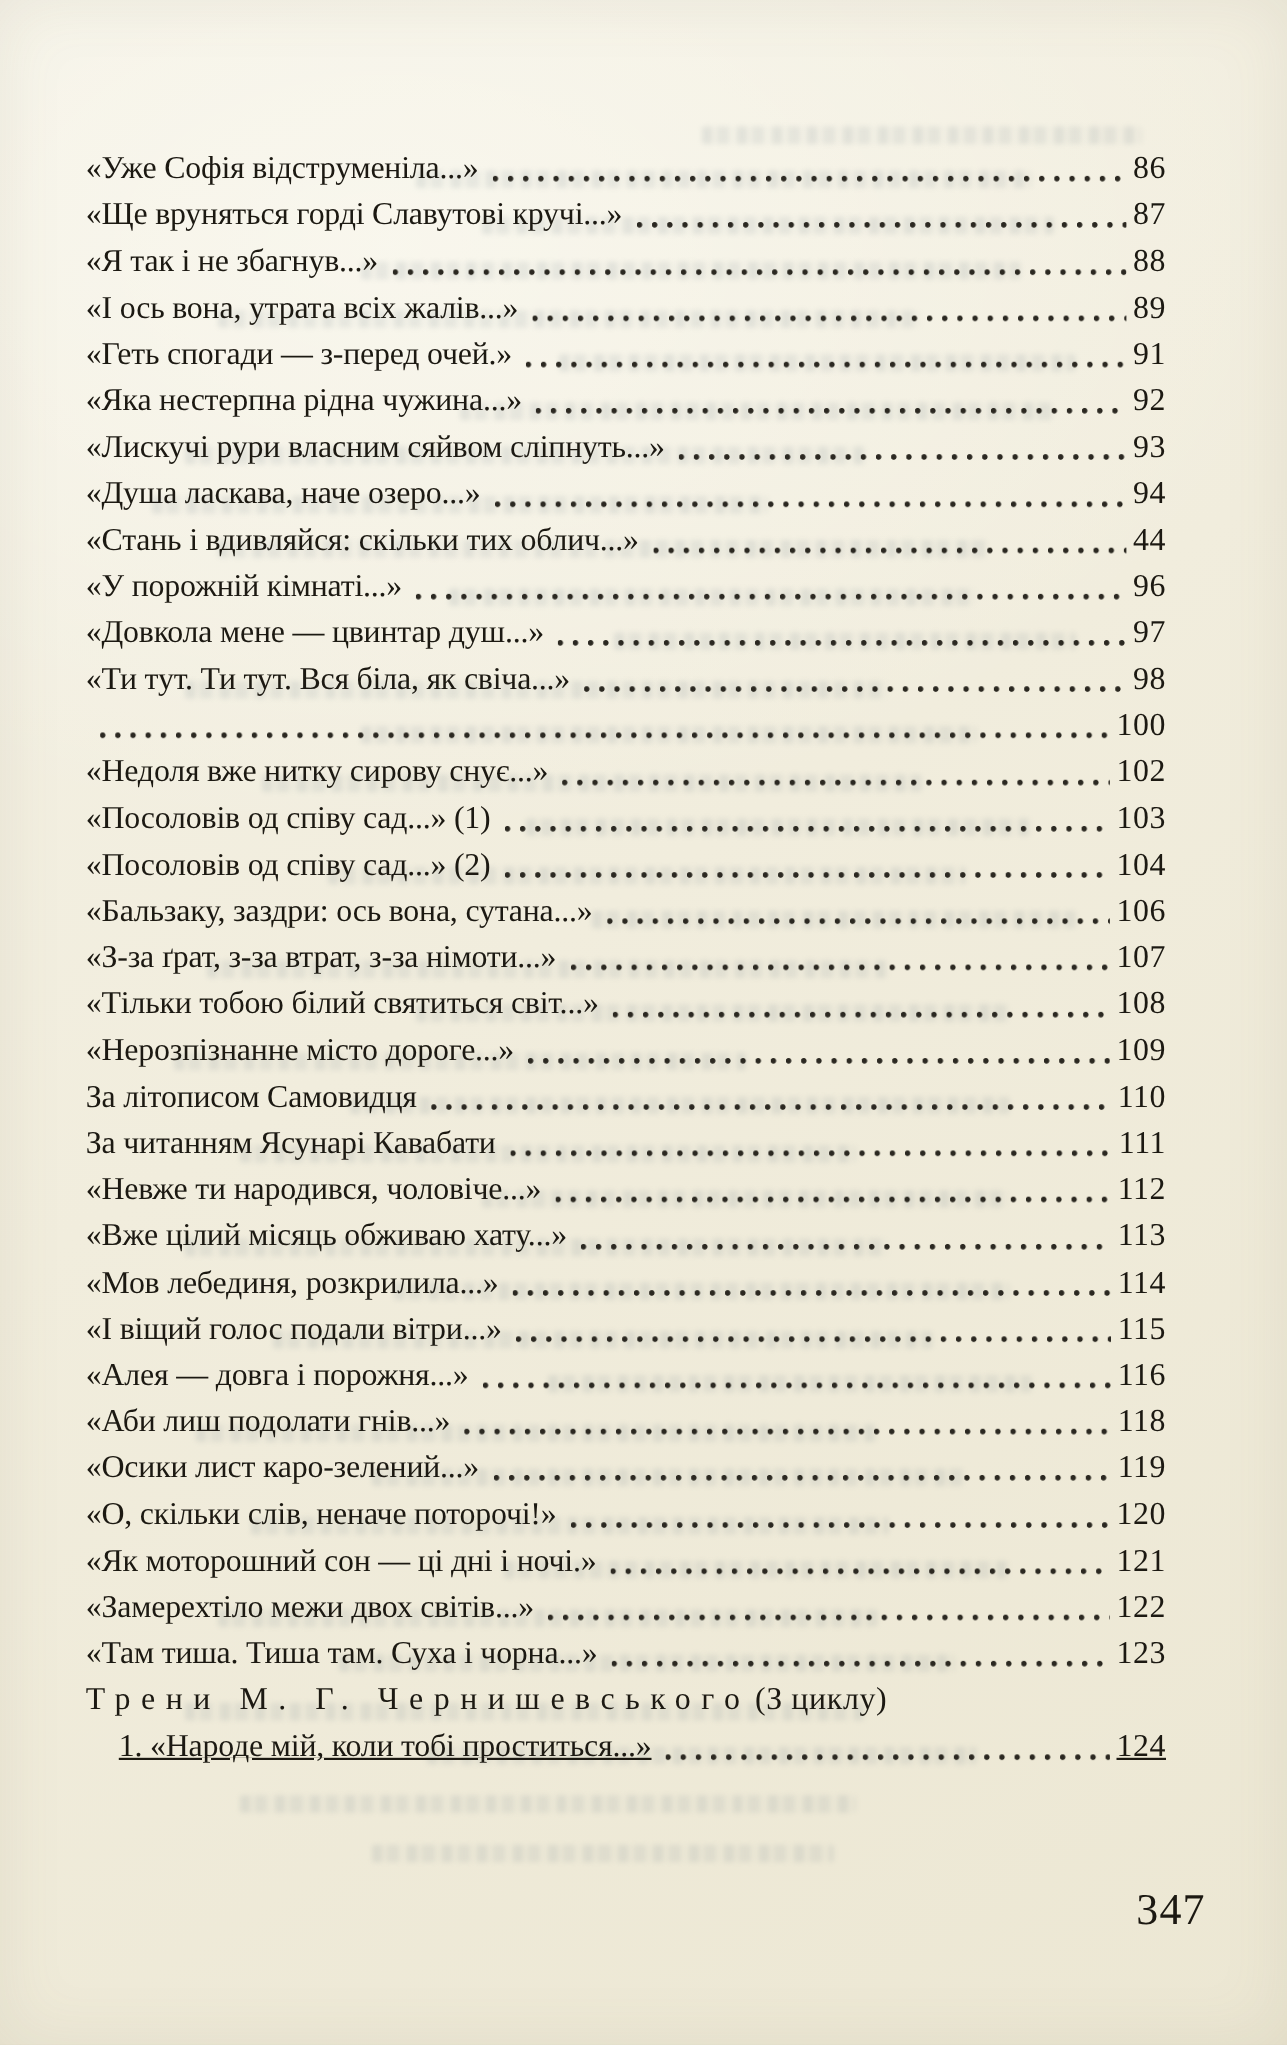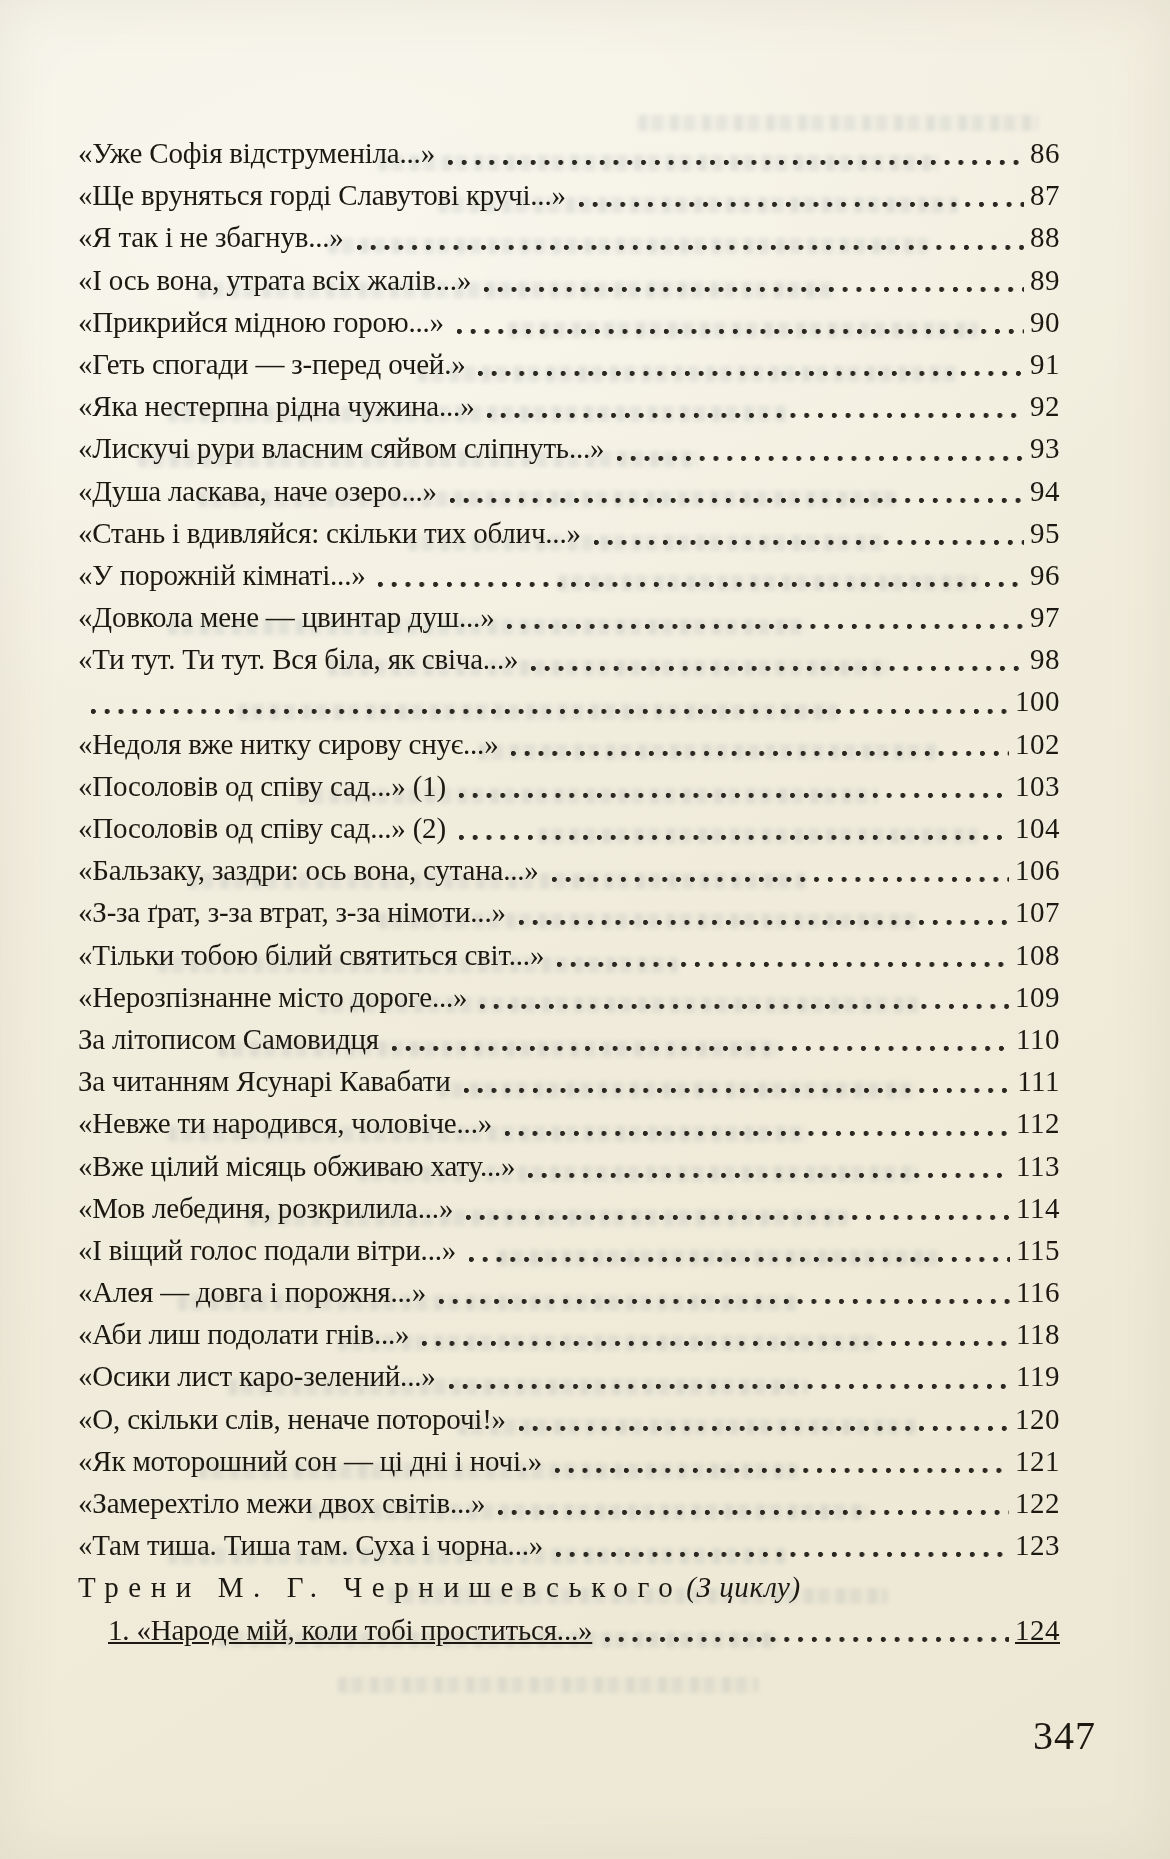--- a/index.html
+++ b/index.html
@@ -39,21 +39,21 @@
   .leader{
     flex:1 1 auto;align-self:flex-end;
     height:7px;margin:0 6px 8px 13px;
     background-image:radial-gradient(circle at 2.3px 3.4px,#2b2821 2.15px,rgba(0,0,0,0) 2.9px);
     background-size:13.8px 7px;background-repeat:repeat-x;
     min-width:20px;
   }
   .pagenum{letter-spacing:.5px;}
   .row.heading{letter-spacing:0;}
   .row.heading .spaced{letter-spacing:.33em;}
-  .row.heading .cycle{font-style:italic;margin-left:4px;letter-spacing:.02em;}
+  .row.heading .cycle{margin-left:4px;letter-spacing:.02em;}
   .folio{
     position:absolute;top:1712px;right:74px;
     font-size:40px;letter-spacing:1px;
   }
 </style>
 </head>
 <body>
 
 <div class="page">
   <div id="ghosts">
@@ -114,25 +114,20 @@
     <span class="leader"></span>
     <span class="pagenum">88</span>
   </div>
 
   <div class="row">
     <span class="title">«І ось вона, утрата всіх жалів...»</span>
     <span class="leader"></span>
     <span class="pagenum">89</span>
   </div>
 
-  <div class="row">
-    <span class="title">«Прикрийся мідною горою...»</span>
-    <span class="leader"></span>
-    <span class="pagenum">90</span>
-  </div>
 
   <div class="row">
     <span class="title">«Геть спогади — з-перед очей.»</span>
     <span class="leader"></span>
     <span class="pagenum">91</span>
   </div>
 
   <div class="row">
     <span class="title">«Яка нестерпна рідна чужина...»</span>
     <span class="leader"></span>
@@ -147,21 +142,21 @@
 
   <div class="row">
     <span class="title">«Душа ласкава, наче озеро...»</span>
     <span class="leader"></span>
     <span class="pagenum">94</span>
   </div>
 
   <div class="row">
     <span class="title">«Стань і вдивляйся: скільки тих облич...»</span>
     <span class="leader"></span>
-    <span class="pagenum">95</span>
+    <span class="pagenum">44</span>
   </div>
 
   <div class="row">
     <span class="title">«У порожній кімнаті...»</span>
     <span class="leader"></span>
     <span class="pagenum">96</span>
   </div>
 
   <div class="row">
     <span class="title">«Довкола мене — цвинтар душ...»</span>

